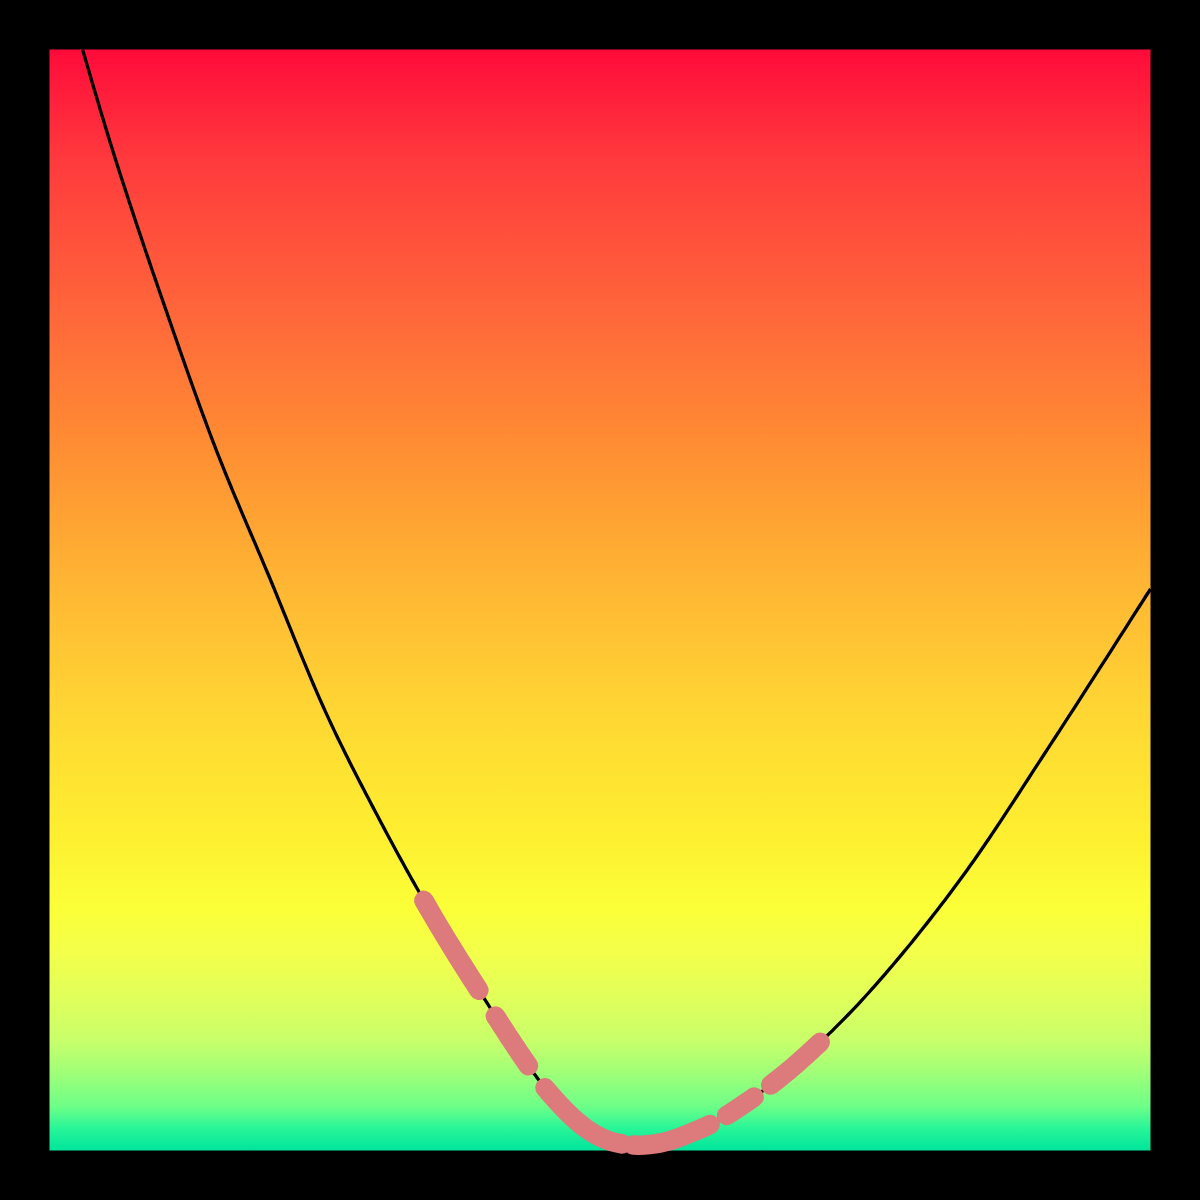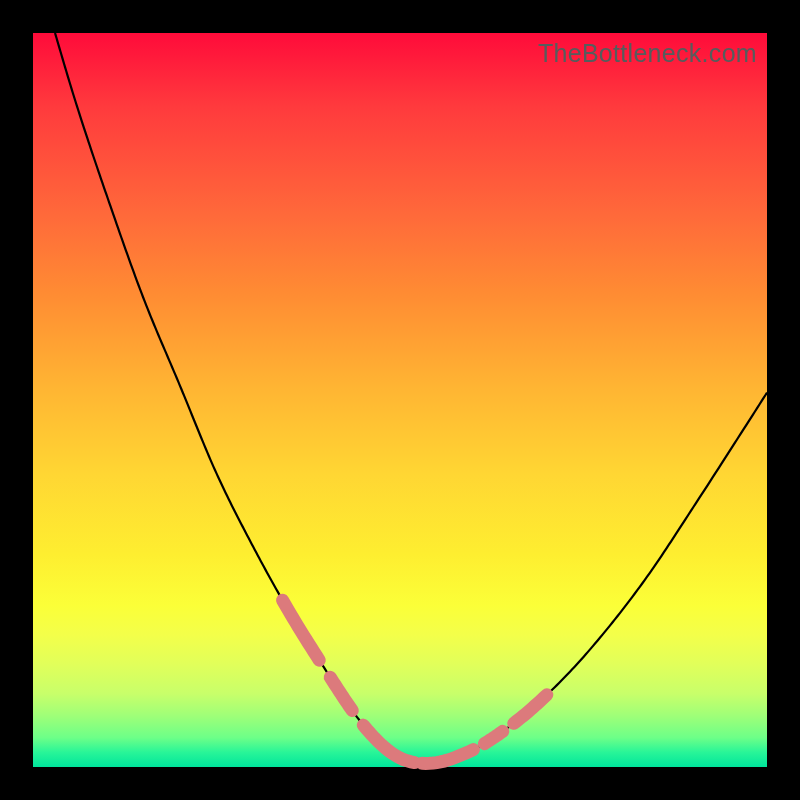--- a/index.html
+++ b/index.html
@@ -62,21 +62,20 @@
     overflow: visible;
   }
 </style>
 </head>
 <body>
 
 <div class="frame">
 
   <div class="plot">
 
-    <div class="watermark">TheBottleneck.com</div>
 
     <svg class="curve" viewBox="0 0 734 734" preserveAspectRatio="none">
       <path id="main-curve" d="M22.02 0.00 L22.51 1.64 L23.06 3.50 L23.67 5.56 L24.33 7.82 L25.04 10.25 L25.80 12.85 L26.61 15.60 L27.46 18.49 L28.34 21.50 L29.26 24.64 L30.21 27.87 L31.20 31.19 L32.20 34.60 L33.23 38.06 L34.28 41.57 L35.34 45.13 L36.42 48.71 L37.50 52.30 L38.59 55.89 L39.69 59.47 L40.79 63.02 L41.88 66.54 L42.96 70.00 L44.04 73.40 L45.12 76.78 L46.21 80.18 L47.31 83.61 L48.42 87.06 L49.55 90.54 L50.69 94.04 L51.85 97.57 L53.01 101.13 L54.19 104.71 L55.38 108.32 L56.59 111.95 L57.80 115.61 L59.03 119.29 L60.27 123.00 L61.53 126.73 L62.80 130.49 L64.08 134.27 L65.37 138.08 L66.68 141.92 L68.00 145.78 L69.33 149.67 L70.67 153.58 L72.03 157.52 L73.40 161.48 L74.79 165.49 L76.20 169.58 L77.64 173.72 L79.09 177.93 L80.57 182.18 L82.06 186.48 L83.57 190.82 L85.09 195.19 L86.62 199.58 L88.17 204.00 L89.73 208.43 L91.29 212.86 L92.86 217.29 L94.44 221.72 L96.01 226.14 L97.59 230.53 L99.17 234.90 L100.75 239.24 L102.33 243.54 L103.90 247.79 L105.46 252.00 L107.02 256.14 L108.56 260.23 L110.10 264.24 L111.63 268.19 L113.16 272.09 L114.69 275.95 L116.22 279.77 L117.75 283.55 L119.28 287.29 L120.80 291.00 L122.33 294.69 L123.86 298.35 L125.39 301.98 L126.92 305.60 L128.45 309.20 L129.98 312.79 L131.51 316.36 L133.04 319.94 L134.57 323.50 L136.10 327.07 L137.63 330.64 L139.15 334.22 L140.68 337.81 L142.21 341.41 L143.74 345.03 L145.27 348.66 L146.80 352.32 L148.33 356.00 L149.86 359.71 L151.39 363.43 L152.92 367.17 L154.45 370.92 L155.97 374.68 L157.50 378.45 L159.03 382.22 L160.56 386.00 L162.09 389.76 L163.62 393.53 L165.15 397.28 L166.68 401.02 L168.21 404.74 L169.74 408.45 L171.27 412.13 L172.80 415.78 L174.32 419.41 L175.85 423.01 L177.38 426.57 L178.91 430.09 L180.44 433.57 L181.97 437.01 L183.50 440.40 L185.03 443.75 L186.56 447.05 L188.09 450.33 L189.62 453.57 L191.15 456.78 L192.68 459.95 L194.20 463.10 L195.73 466.23 L197.26 469.32 L198.79 472.40 L200.32 475.45 L201.85 478.48 L203.38 481.49 L204.91 484.48 L206.44 487.46 L207.97 490.42 L209.50 493.37 L211.02 496.31 L212.55 499.24 L214.08 502.16 L215.61 505.08 L217.14 507.99 L218.67 510.89 L220.20 513.80 L221.73 516.70 L223.26 519.59 L224.79 522.46 L226.32 525.32 L227.85 528.17 L229.38 531.00 L230.90 533.83 L232.43 536.64 L233.96 539.43 L235.49 542.22 L237.02 544.99 L238.55 547.75 L240.08 550.49 L241.61 553.23 L243.14 555.95 L244.67 558.66 L246.20 561.35 L247.73 564.03 L249.25 566.70 L250.78 569.36 L252.31 572.00 L253.84 574.64 L255.37 577.25 L256.90 579.86 L258.44 582.46 L259.98 585.06 L261.54 587.65 L263.10 590.24 L264.67 592.82 L266.25 595.40 L267.83 597.97 L269.41 600.52 L270.99 603.06 L272.56 605.59 L274.14 608.10 L275.71 610.60 L277.27 613.07 L278.83 615.53 L280.38 617.96 L281.91 620.37 L283.43 622.75 L284.94 625.10 L286.43 627.43 L287.91 629.73 L289.36 631.99 L290.80 634.22 L292.21 636.42 L293.60 638.58 L294.97 640.71 L296.33 642.82 L297.67 644.91 L299.00 646.98 L300.32 649.03 L301.63 651.05 L302.92 653.05 L304.20 655.03 L305.47 656.98 L306.73 658.90 L307.97 660.80 L309.20 662.66 L310.41 664.50 L311.62 666.31 L312.81 668.09 L313.99 669.84 L315.15 671.56 L316.31 673.24 L317.45 674.90 L318.58 676.51 L319.69 678.09 L320.79 679.64 L321.88 681.15 L322.96 682.62 L324.02 684.05 L325.06 685.44 L326.09 686.78 L327.10 688.09 L328.09 689.36 L329.07 690.59 L330.03 691.79 L330.98 692.95 L331.92 694.08 L332.84 695.18 L333.75 696.25 L334.66 697.30 L335.55 698.32 L336.44 699.32 L337.31 700.29 L338.18 701.24 L339.05 702.18 L339.91 703.09 L340.76 703.99 L341.61 704.88 L342.45 705.75 L343.30 706.61 L344.14 707.47 L344.98 708.31 L345.81 709.14 L346.64 709.94 L347.45 710.73 L348.25 711.49 L349.04 712.23 L349.83 712.94 L350.60 713.64 L351.37 714.32 L352.13 714.98 L352.89 715.62 L353.64 716.24 L354.38 716.84 L355.13 717.43 L355.87 718.00 L356.61 718.56 L357.35 719.10 L358.09 719.63 L358.83 720.15 L359.57 720.65 L360.31 721.14 L361.06 721.62 L361.81 722.08 L362.57 722.54 L363.33 722.99 L364.09 723.43 L364.85 723.84 L365.60 724.25 L366.35 724.63 L367.09 725.01 L367.83 725.36 L368.57 725.71 L369.31 726.03 L370.05 726.35 L370.79 726.65 L371.53 726.94 L372.28 727.21 L373.02 727.47 L373.77 727.72 L374.53 727.96 L375.29 728.18 L376.06 728.40 L376.83 728.60 L377.62 728.79 L378.41 728.97 L379.21 729.14 L380.02 729.30 L380.85 729.45 L381.68 729.60 L382.53 729.73 L383.39 729.85 L384.26 729.96 L385.14 730.05 L386.03 730.14 L386.93 730.22 L387.83 730.28 L388.75 730.33 L389.67 730.37 L390.59 730.40 L391.53 730.42 L392.46 730.42 L393.40 730.42 L394.34 730.40 L395.28 730.37 L396.22 730.33 L397.17 730.28 L398.11 730.22 L399.05 730.14 L399.99 730.05 L400.92 729.96 L401.85 729.85 L402.78 729.73 L403.70 729.60 L404.61 729.45 L405.51 729.30 L406.40 729.14 L407.29 728.97 L408.16 728.79 L409.03 728.60 L409.90 728.40 L410.77 728.18 L411.63 727.96 L412.50 727.72 L413.37 727.47 L414.25 727.21 L415.13 726.94 L416.02 726.65 L416.92 726.35 L417.84 726.03 L418.76 725.71 L419.70 725.36 L420.65 725.01 L421.63 724.63 L422.62 724.25 L423.63 723.84 L424.66 723.43 L425.72 722.99 L426.79 722.55 L427.86 722.11 L428.94 721.67 L430.02 721.22 L431.11 720.77 L432.20 720.32 L433.30 719.85 L434.42 719.37 L435.55 718.88 L436.69 718.37 L437.85 717.85 L439.02 717.30 L440.22 716.73 L441.43 716.14 L442.67 715.51 L443.93 714.86 L445.22 714.18 L446.54 713.46 L447.88 712.71 L449.25 711.91 L450.66 711.08 L452.10 710.20 L453.57 709.28 L455.08 708.31 L456.63 707.30 L458.21 706.26 L459.83 705.18 L461.49 704.08 L463.17 702.94 L464.89 701.77 L466.63 700.57 L468.40 699.34 L470.20 698.07 L472.02 696.78 L473.86 695.45 L475.72 694.09 L477.61 692.70 L479.51 691.27 L481.42 689.82 L483.35 688.33 L485.30 686.81 L487.25 685.26 L489.21 683.67 L491.19 682.06 L493.16 680.41 L495.15 678.73 L497.13 677.02 L499.12 675.28 L501.11 673.51 L503.12 671.71 L505.14 669.89 L507.17 668.03 L509.22 666.15 L511.28 664.24 L513.35 662.30 L515.43 660.33 L517.53 658.32 L519.64 656.29 L521.76 654.22 L523.89 652.11 L526.04 649.97 L528.20 647.80 L530.37 645.59 L532.56 643.34 L534.76 641.05 L536.97 638.72 L539.19 636.36 L541.43 633.95 L543.68 631.50 L545.94 629.01 L548.21 626.48 L550.50 623.90 L552.81 621.28 L555.14 618.60 L557.49 615.88 L559.86 613.11 L562.25 610.30 L564.66 607.44 L567.09 604.55 L569.53 601.61 L571.98 598.63 L574.45 595.62 L576.92 592.57 L579.40 589.49 L581.89 586.38 L584.38 583.24 L586.88 580.07 L589.37 576.87 L591.87 573.65 L594.37 570.40 L596.86 567.13 L599.35 563.84 L601.83 560.53 L604.30 557.20 L606.77 553.86 L609.22 550.50 L611.66 547.12 L614.09 543.72 L616.51 540.29 L618.92 536.84 L621.33 533.36 L623.73 529.86 L626.13 526.33 L628.52 522.77 L630.92 519.19 L633.31 515.58 L635.72 511.95 L638.12 508.30 L640.53 504.61 L642.95 500.90 L645.38 497.17 L647.82 493.41 L650.28 489.63 L652.74 485.82 L655.23 481.98 L657.73 478.12 L660.25 474.23 L662.79 470.32 L665.35 466.38 L667.94 462.42 L670.61 458.33 L673.40 454.04 L676.30 449.57 L679.29 444.95 L682.36 440.20 L685.49 435.35 L688.66 430.43 L691.86 425.45 L695.08 420.44 L698.29 415.44 L701.48 410.46 L704.64 405.53 L707.75 400.68 L710.79 395.94 L713.74 391.31 L716.60 386.85 L719.34 382.56 L721.96 378.47 L724.42 374.61 L726.73 371.01 L728.85 367.69 L730.78 364.67 L732.51 361.99 L734.00 359.66 " fill="none" stroke="#000000" stroke-width="2.2"></path>
       <g id="marker-group">
           <path d="M249.56 567.23 L252.18 571.78 L254.80 576.28 L257.42 580.75 L260.05 585.16 L262.67 589.52 L265.29 593.83 L267.91 598.10 L270.53 602.33 L273.15 606.53 L275.77 610.70 L278.40 614.84 L281.02 618.96 L283.64 623.07 L286.26 627.16 " fill="none" stroke="#dc7a7c" stroke-width="13" stroke-linecap="round"></path>
           <path d="M297.27 644.29 L298.84 646.73 L300.42 649.17 L301.99 651.61 L303.56 654.04 L305.13 656.46 L306.71 658.87 L308.28 661.27 L309.85 663.66 L311.43 666.02 L313.00 668.37 L314.57 670.70 L316.14 673.01 L317.72 675.28 L319.29 677.52 " fill="none" stroke="#dc7a7c" stroke-width="13" stroke-linecap="round"></path>
           <path d="M330.30 692.12 L333.97 696.50 L337.64 700.65 L341.31 704.57 L344.98 708.31 L348.65 711.86 L352.32 715.14 L355.99 718.09 L359.66 720.71 L363.33 722.99 L367.00 724.96 L370.67 726.60 L374.34 727.90 L378.01 728.88 L381.68 729.60 " fill="none" stroke="#dc7a7c" stroke-width="13" stroke-linecap="round"></path>
           <path d="M389.02 730.34 L392.69 730.42 L396.36 730.32 L400.03 730.05 L403.70 729.60 L407.37 728.95 L411.04 728.11 L414.71 727.07 L418.38 725.84 L422.05 724.47 L425.72 722.99 L429.39 721.48 L433.06 719.95 L436.73 718.36 L440.40 716.64 " fill="none" stroke="#dc7a7c" stroke-width="13" stroke-linecap="round"></path>
           <path d="M451.41 710.62 L452.72 709.81 L454.03 708.98 L455.34 708.14 L456.65 707.28 L457.96 706.42 L459.27 705.55 L460.58 704.68 L461.90 703.80 L463.21 702.92 L464.52 702.02 L465.83 701.12 L467.14 700.22 L468.45 699.30 L469.76 698.38 " fill="none" stroke="#dc7a7c" stroke-width="13" stroke-linecap="round"></path>
           <path d="M480.77 690.31 L483.13 688.50 L485.49 686.66 L487.85 684.78 L490.21 682.86 L492.57 680.91 L494.93 678.92 L497.28 676.89 L499.64 674.81 L502.00 672.71 L504.36 670.59 L506.72 668.44 L509.08 666.28 L511.44 664.09 L513.80 661.87 " fill="none" stroke="#dc7a7c" stroke-width="13" stroke-linecap="round"></path>

